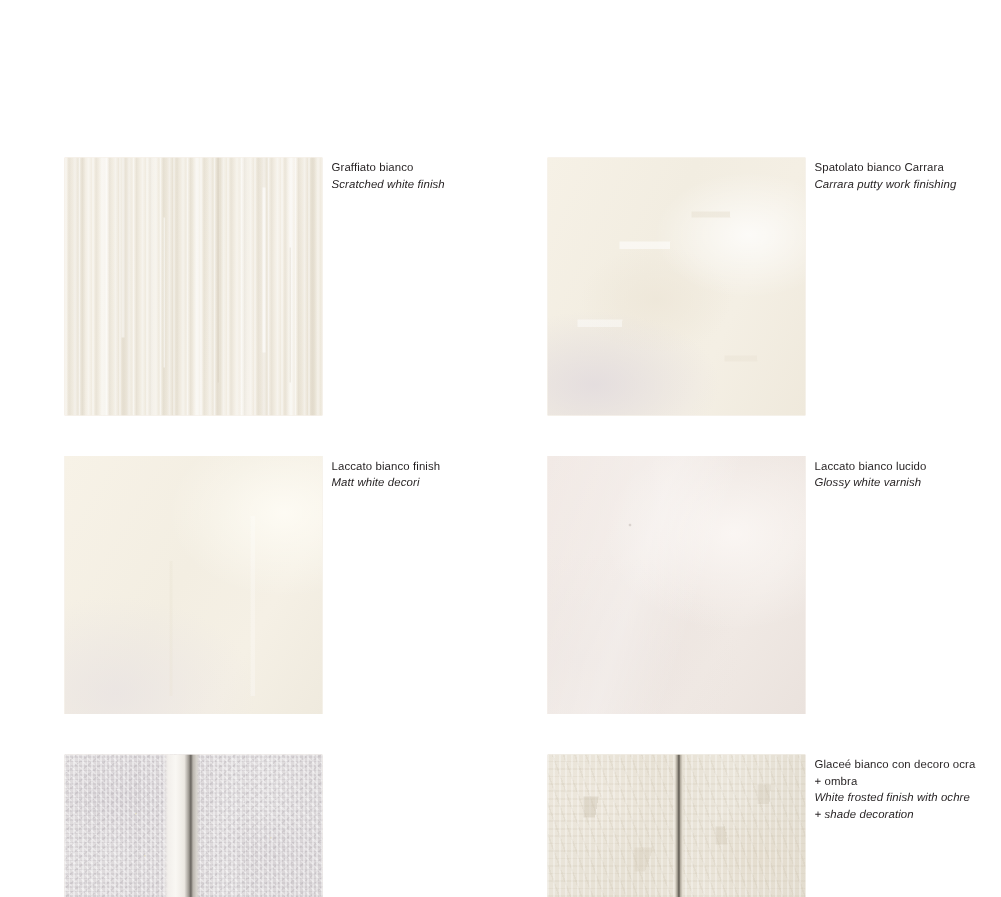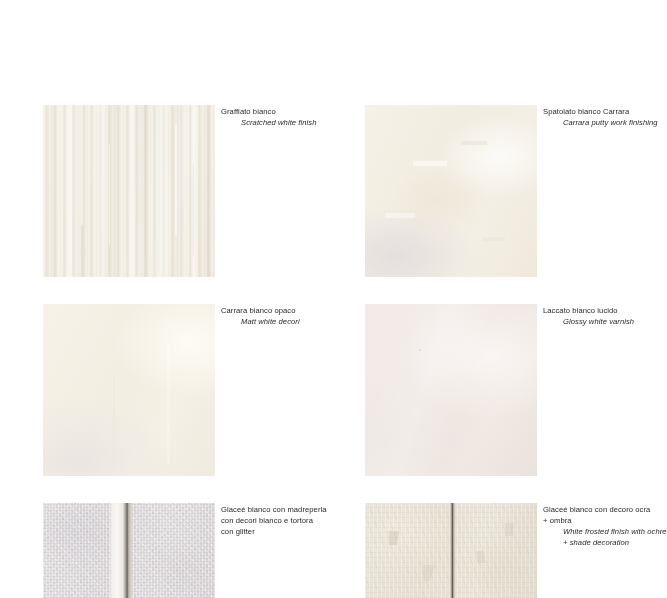--- a/index.html
+++ b/index.html
@@ -72,21 +72,20 @@
 
   .caption .name {
     display: block;
     font-style: normal;
     white-space: pre-line;
   }
   .caption .desc {
     display: block;
     font-style: italic;
     white-space: pre-line;
-    margin-left: 20px;
   }
 
   
 
   
   .tex-graffiato {
     background-color: #f1ece0;
     background-image:
       repeating-linear-gradient(90deg,
         rgba(255,255,255,0.00) 0px,
@@ -306,21 +305,21 @@
       </div>
     </div>
 
     <div class="finish-item col-1 row-2">
       <div class="swatch">
         <div class="swatch-layer tex-opaco"></div>
         <div class="swatch-layer tex-opaco-soft"></div>
         <div class="swatch-edge"></div>
       </div>
       <div class="caption">
-        <span class="name">Carrara bianco opaco</span>
+        <span class="name">Laccato bianco finish</span>
         <span class="desc">Matt white decori</span>
       </div>
     </div>
 
     <div class="finish-item col-2 row-2">
       <div class="swatch">
         <div class="swatch-layer tex-lucido"></div>
         <div class="swatch-layer tex-lucido-sheen"></div>
         <div class="swatch-layer tex-lucido-speck"></div>
         <div class="swatch-edge"></div>
@@ -333,23 +332,20 @@
 
     <div class="finish-item col-1 row-3">
       <div class="swatch">
         <div class="swatch-layer tex-madreperla"></div>
         <div class="swatch-layer tex-madreperla-grain"></div>
         <div class="swatch-layer tex-madreperla-glitter"></div>
         <div class="groove-pearl"></div>
         <div class="swatch-edge"></div>
       </div>
       <div class="caption">
-        <span class="name">Glaceé bianco con madreperla
-con decori bianco e tortora
-con glitter</span>
       </div>
     </div>
 
     <div class="finish-item col-2 row-3">
       <div class="swatch">
         <div class="swatch-layer tex-ocra"></div>
         <div class="swatch-layer tex-ocra-grain"></div>
         <div class="swatch-layer tex-ocra-shade"></div>
         <div class="groove-ocra"></div>
         <div class="swatch-edge"></div>

